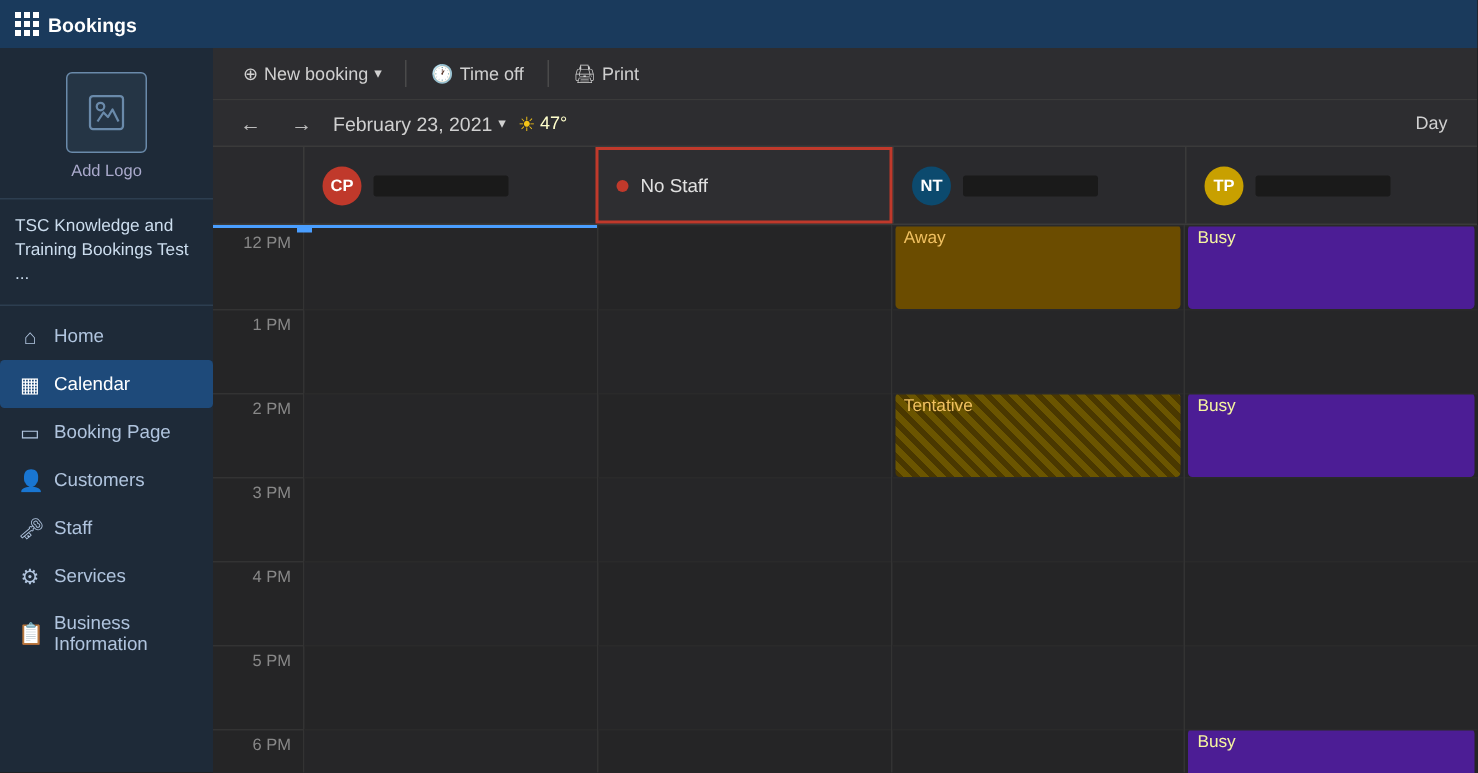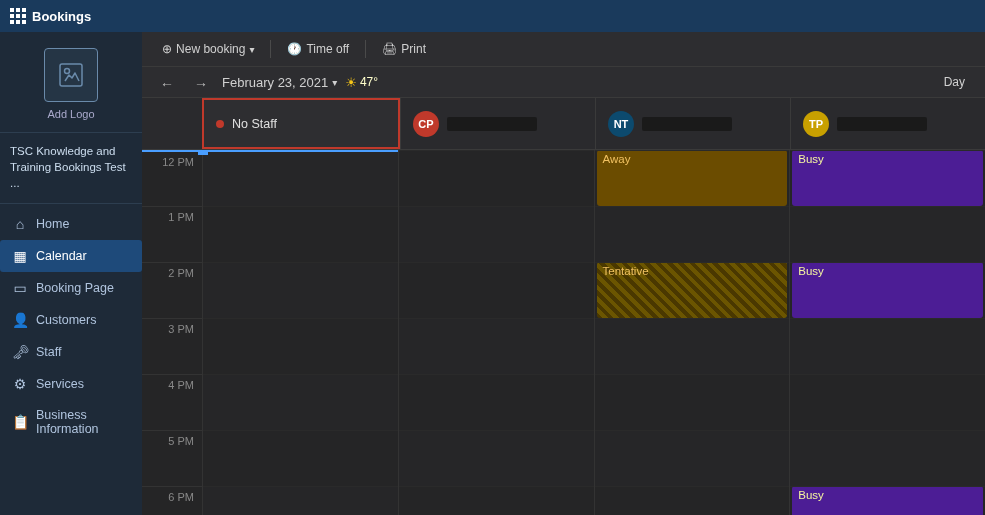--- a/index.html
+++ b/index.html
@@ -344,33 +344,33 @@
       <button class="day-view-btn">
         <span>Day</span>
       </button>
     </div>
 
     <div class="calendar-area">
 
       <div class="staff-header">
         <div class="time-gutter-header"></div>
 
+        <div class="staff-col-header">
+          <div class="staff-avatar avatar-cp">
+            <span>CP</span>
+          </div>
+          <div class="staff-name-bar"></div>
+        </div>
+
         <div class="staff-col-header no-staff">
           <div class="no-staff-dot"></div>
           <span>No Staff</span>
         </div>
 
         <div class="staff-col-header">
-          <div class="staff-avatar avatar-cp">
-            <span>CP</span>
-          </div>
-          <div class="staff-name-bar"></div>
-        </div>
-
-        <div class="staff-col-header">
           <div class="staff-avatar avatar-nt">
             <span>NT</span>
           </div>
           <div class="staff-name-bar"></div>
         </div>
 
         <div class="staff-col-header">
           <div class="staff-avatar avatar-tp">
             <span>TP</span>
           </div>

